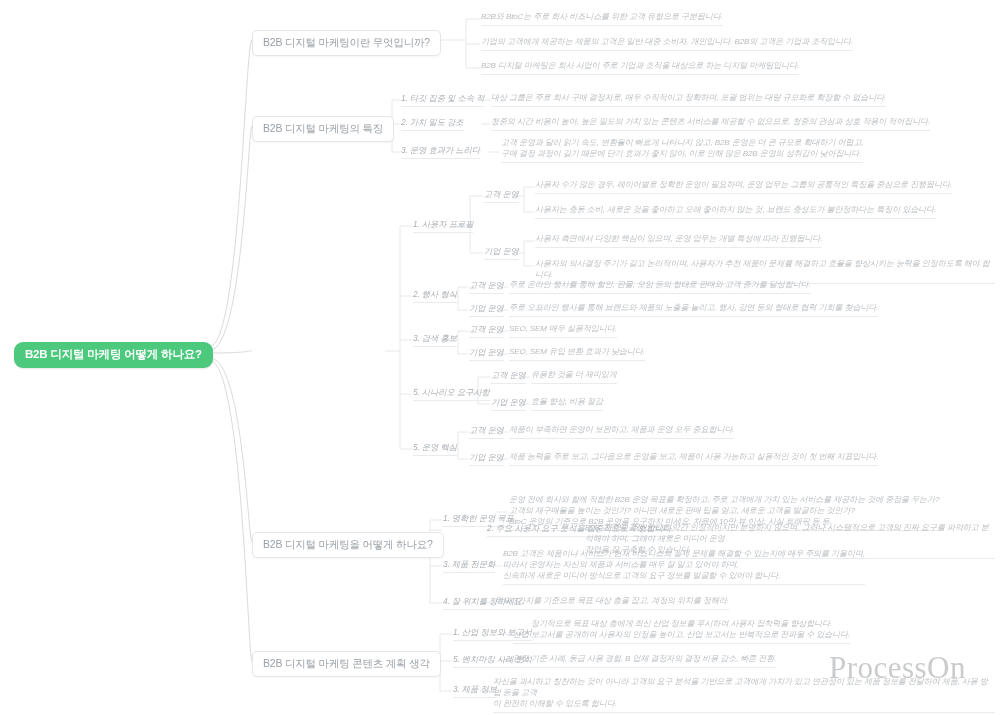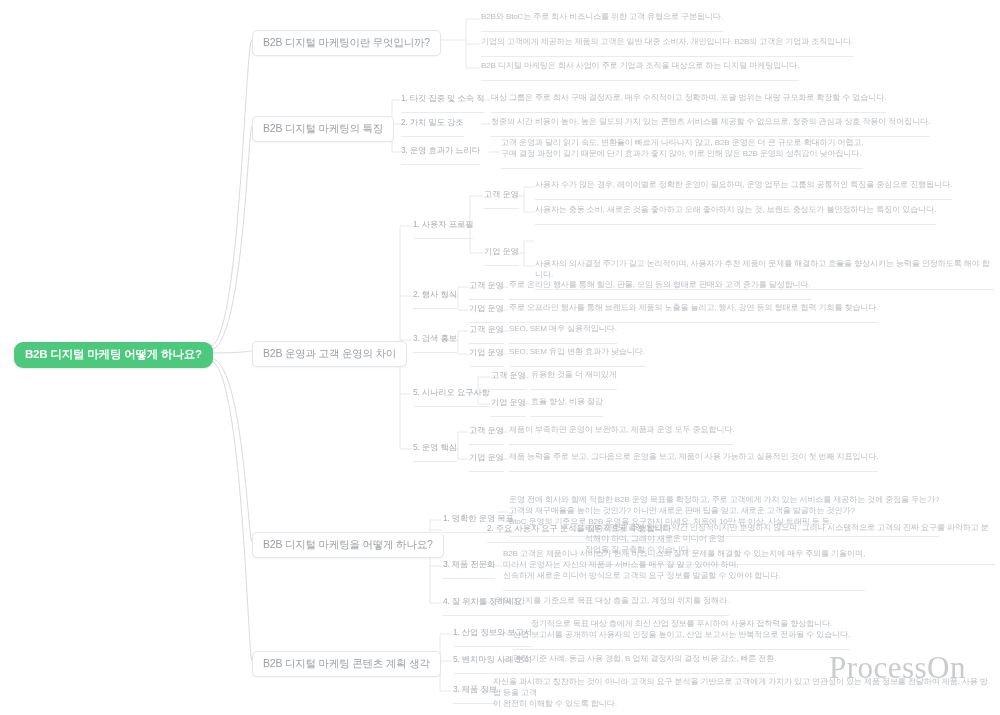--- a/index.html
+++ b/index.html
@@ -54,22 +54,23 @@
   }
 
   
   .u-node {
     position: absolute;
     color: #b4b9bd;
     font-size: 8.2px;
     letter-spacing: -0.15px;
     line-height: 1.35;
     white-space: pre-line;
-    padding-bottom: 8px;
+    padding-bottom: 2px;
     border-bottom: 1px solid #e9ebed;
+    font-style: italic;
   }
   .u-node.lv2 { color: #a9aeb3; font-size: 8.4px; }
   .u-node.lv3 { color: #acb1b6; font-size: 8.3px; }
   .u-node.leaf { color: #b9bec2; font-size: 8.1px; }
 
   .watermark {
     position: absolute;
     right: 34px; bottom: 32px;
     font-family: "Liberation Serif", "DejaVu Serif", serif;
     font-size: 31px;
@@ -200,29 +201,29 @@
   <div class="u-node lv2" style="left:401px; top:93px;">1. 타깃 집중 및 소속 적</div>
   <div class="u-node leaf" style="left:491px; top:93px; max-width:505px;">대상 그룹은 주로 회사 구매 결정자로, 매우 수직적이고 정확하며, 포괄 범위는 대량 규모화로 확장할 수 없습니다.</div>
 
   <div class="u-node lv2" style="left:401px; top:117px;">2. 가치 밀도 강조</div>
   <div class="u-node leaf" style="left:491px; top:117px; max-width:505px;">청중의 시간 비용이 높아, 높은 밀도의 가치 있는 콘텐츠 서비스를 제공할 수 없으므로, 청중의 관심과 상호 작용이 적어집니다.</div>
 
   <div class="u-node lv2" style="left:401px; top:145px;">3. 운영 효과가 느리다</div>
   <div class="u-node leaf" style="left:501px; top:138px; max-width:495px;">고객 운영과 달리 읽기 속도, 변환율이 빠르게 나타나지 않고, B2B 운영은 더 큰 규모로 확대하기 어렵고,
 구매 결정 과정이 길기 때문에 단기 효과가 좋지 않아, 이로 인해 많은 B2B 운영의 성취감이 낮아집니다.</div>
 
-  <div class="l1-node" style="left:252px; top:341px;">B2B 운영과 고객 운영의 차이</div>
 
   <div class="u-node lv2" style="left:413px; top:219px;">1. 사용자 프로필</div>
 
   <div class="u-node lv3" style="left:484px; top:189px;">고객 운영</div>
   <div class="u-node leaf" style="left:535px; top:180px; max-width:460px;">사용자 수가 많은 경우, 레이어별로 정확한 운영이 필요하며, 운영 업무는 그룹의 공통적인 특징을 중심으로 진행됩니다.</div>
   <div class="u-node leaf" style="left:535px; top:205px; max-width:460px;">사용자는 충동 소비, 새로운 것을 좋아하고 오래 좋아하지 않는 것, 브랜드 충성도가 불안정하다는 특징이 있습니다.</div>
 
   <div class="u-node lv3" style="left:484px; top:246px;">기업 운영</div>
+  <div class="u-node leaf" style="left:535px; top:234px; max-width:460px;">사용자 측면에서 다양한 핵심이 있으며, 운영 업무는 개별 특성에 따라 진행됩니다.</div>
   <div class="u-node leaf" style="left:535px; top:259px; max-width:460px;">사용자의 의사결정 주기가 길고 논리적이며, 사용자가 추천 제품이 문제를 해결하고 효율을 향상시키는 능력을 인정하도록 해야 합니다.</div>
 
   <div class="u-node lv2" style="left:413px; top:289px;">2. 행사 형식</div>
   <div class="u-node lv3" style="left:469px; top:280px;">고객 운영</div>
   <div class="u-node leaf" style="left:509px; top:280px; max-width:486px;">주로 온라인 행사를 통해 할인, 판물, 모임 등의 형태로 판매와 고객 증가를 달성합니다.</div>
   <div class="u-node lv3" style="left:469px; top:303px;">기업 운영</div>
   <div class="u-node leaf" style="left:509px; top:303px; max-width:486px;">주로 오프라인 행사를 통해 브랜드와 제품의 노출을 늘리고, 행사, 강연 등의 형태로 협력 기회를 찾습니다.</div>
 
   <div class="u-node lv2" style="left:413px; top:333px;">3. 검색 홍보</div>
   <div class="u-node lv3" style="left:469px; top:324px;">고객 운영</div>

